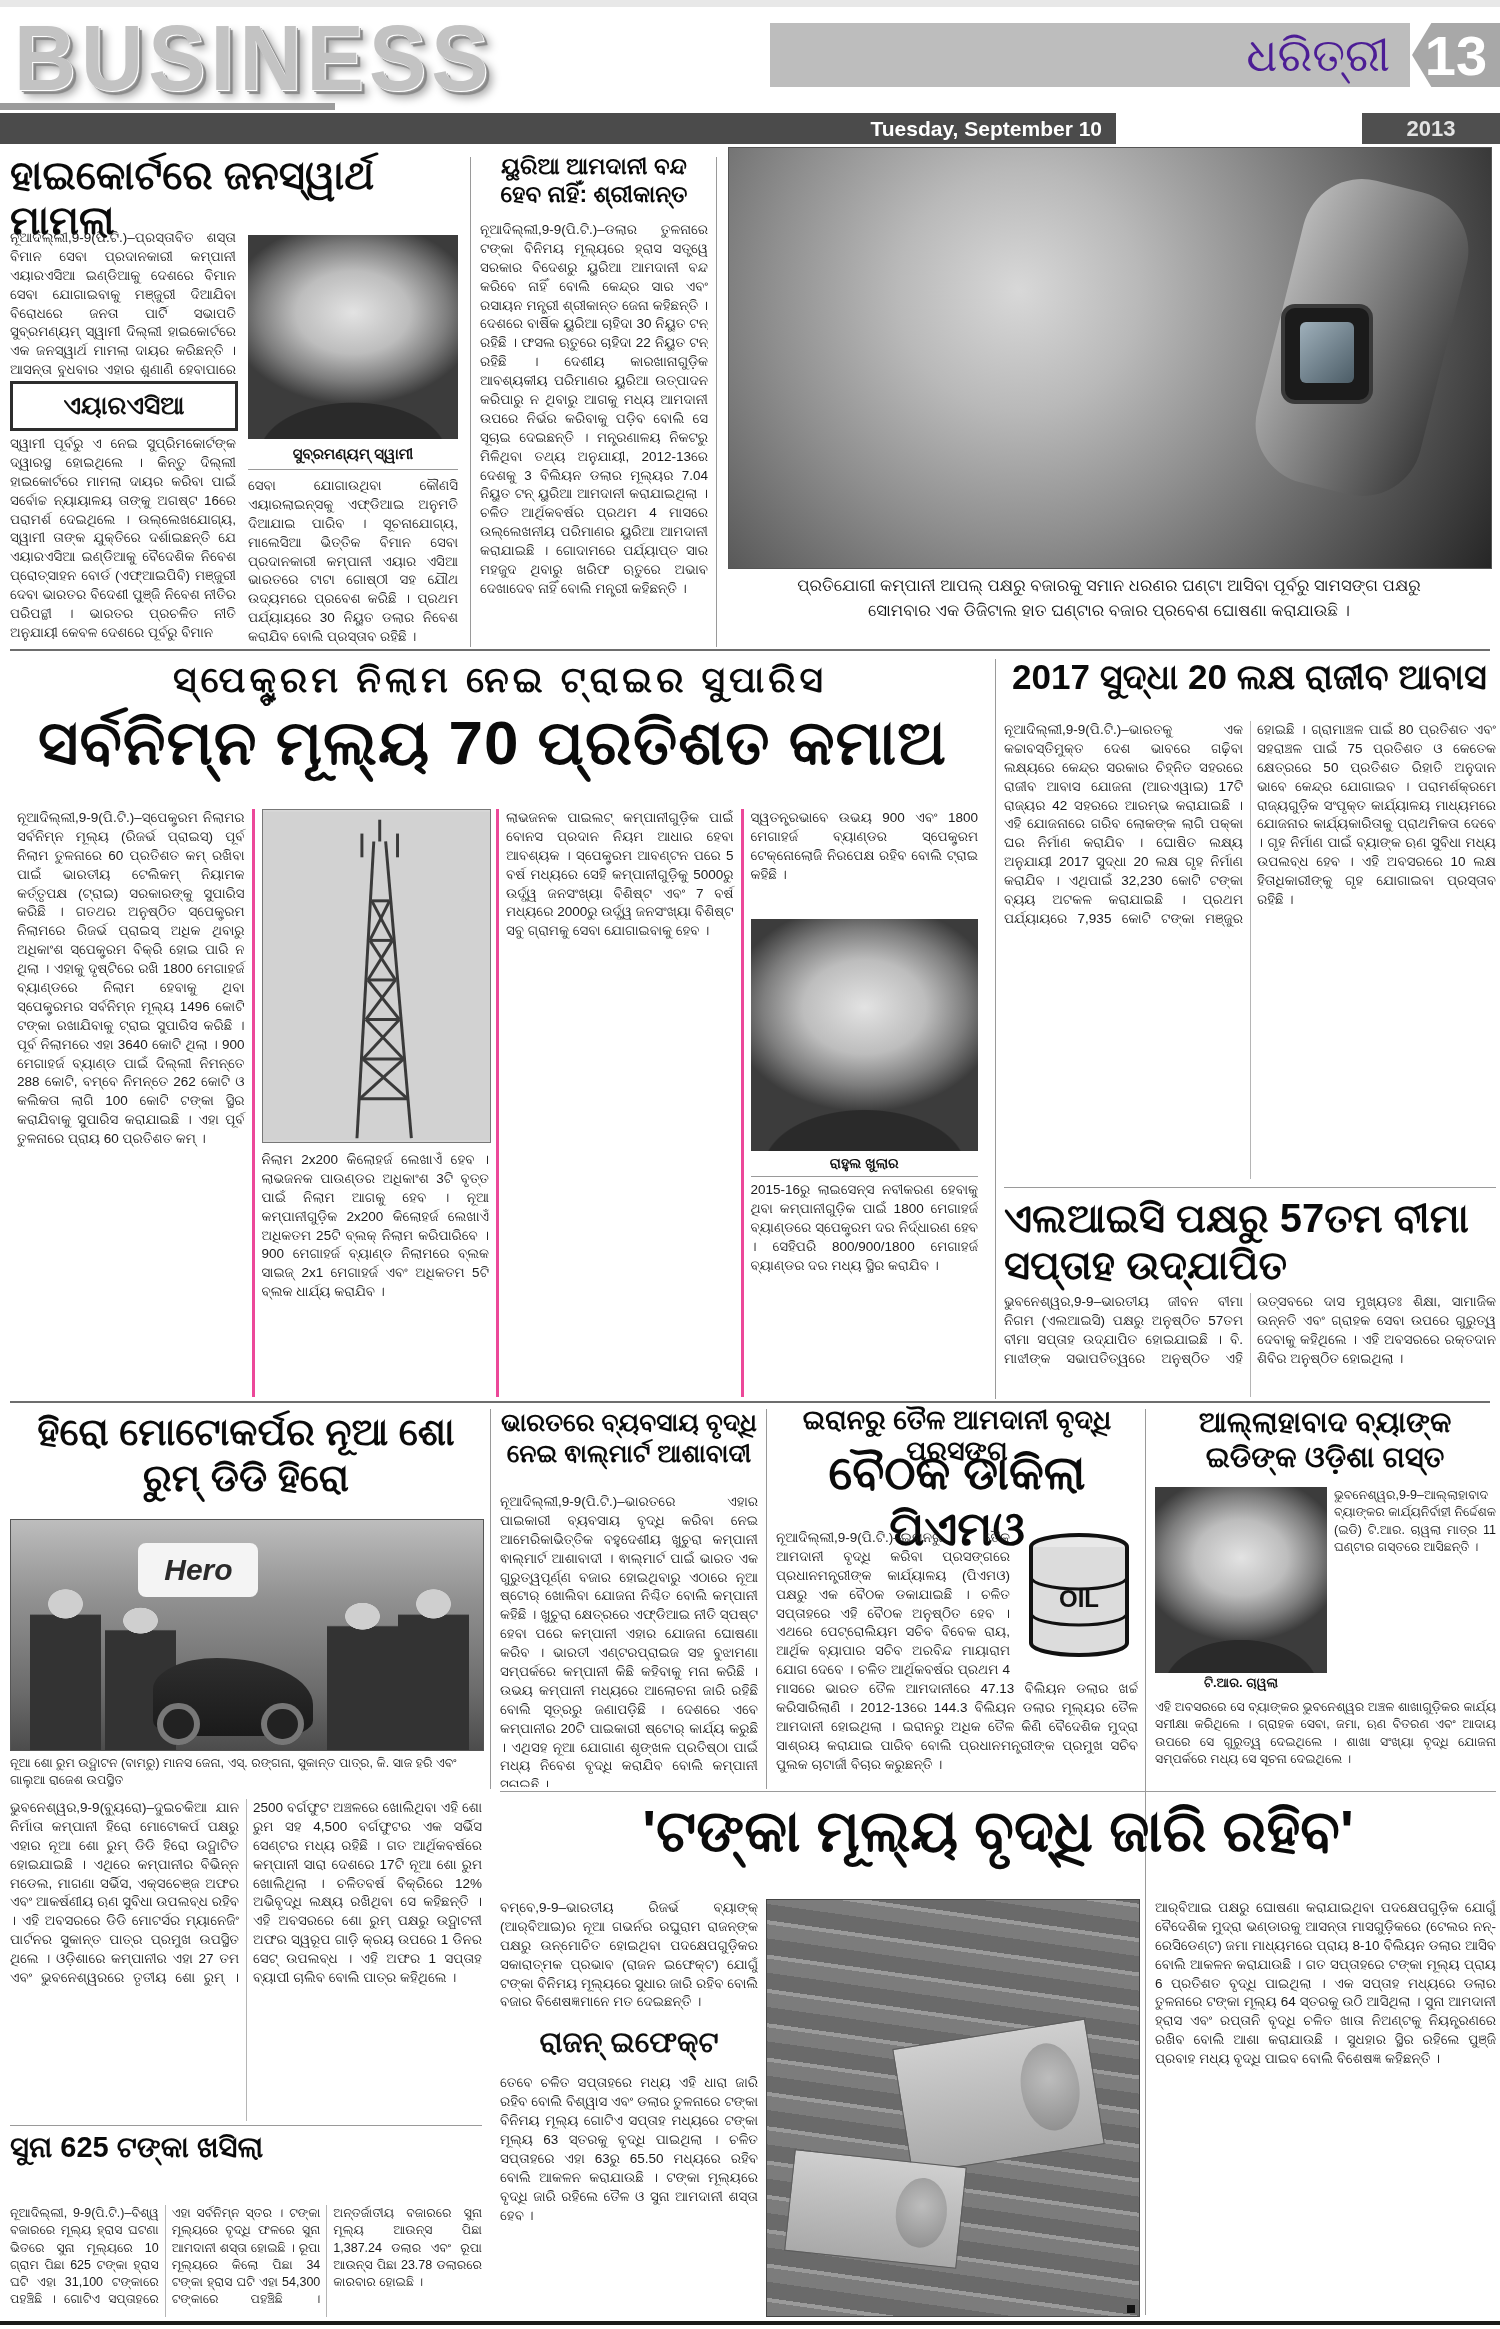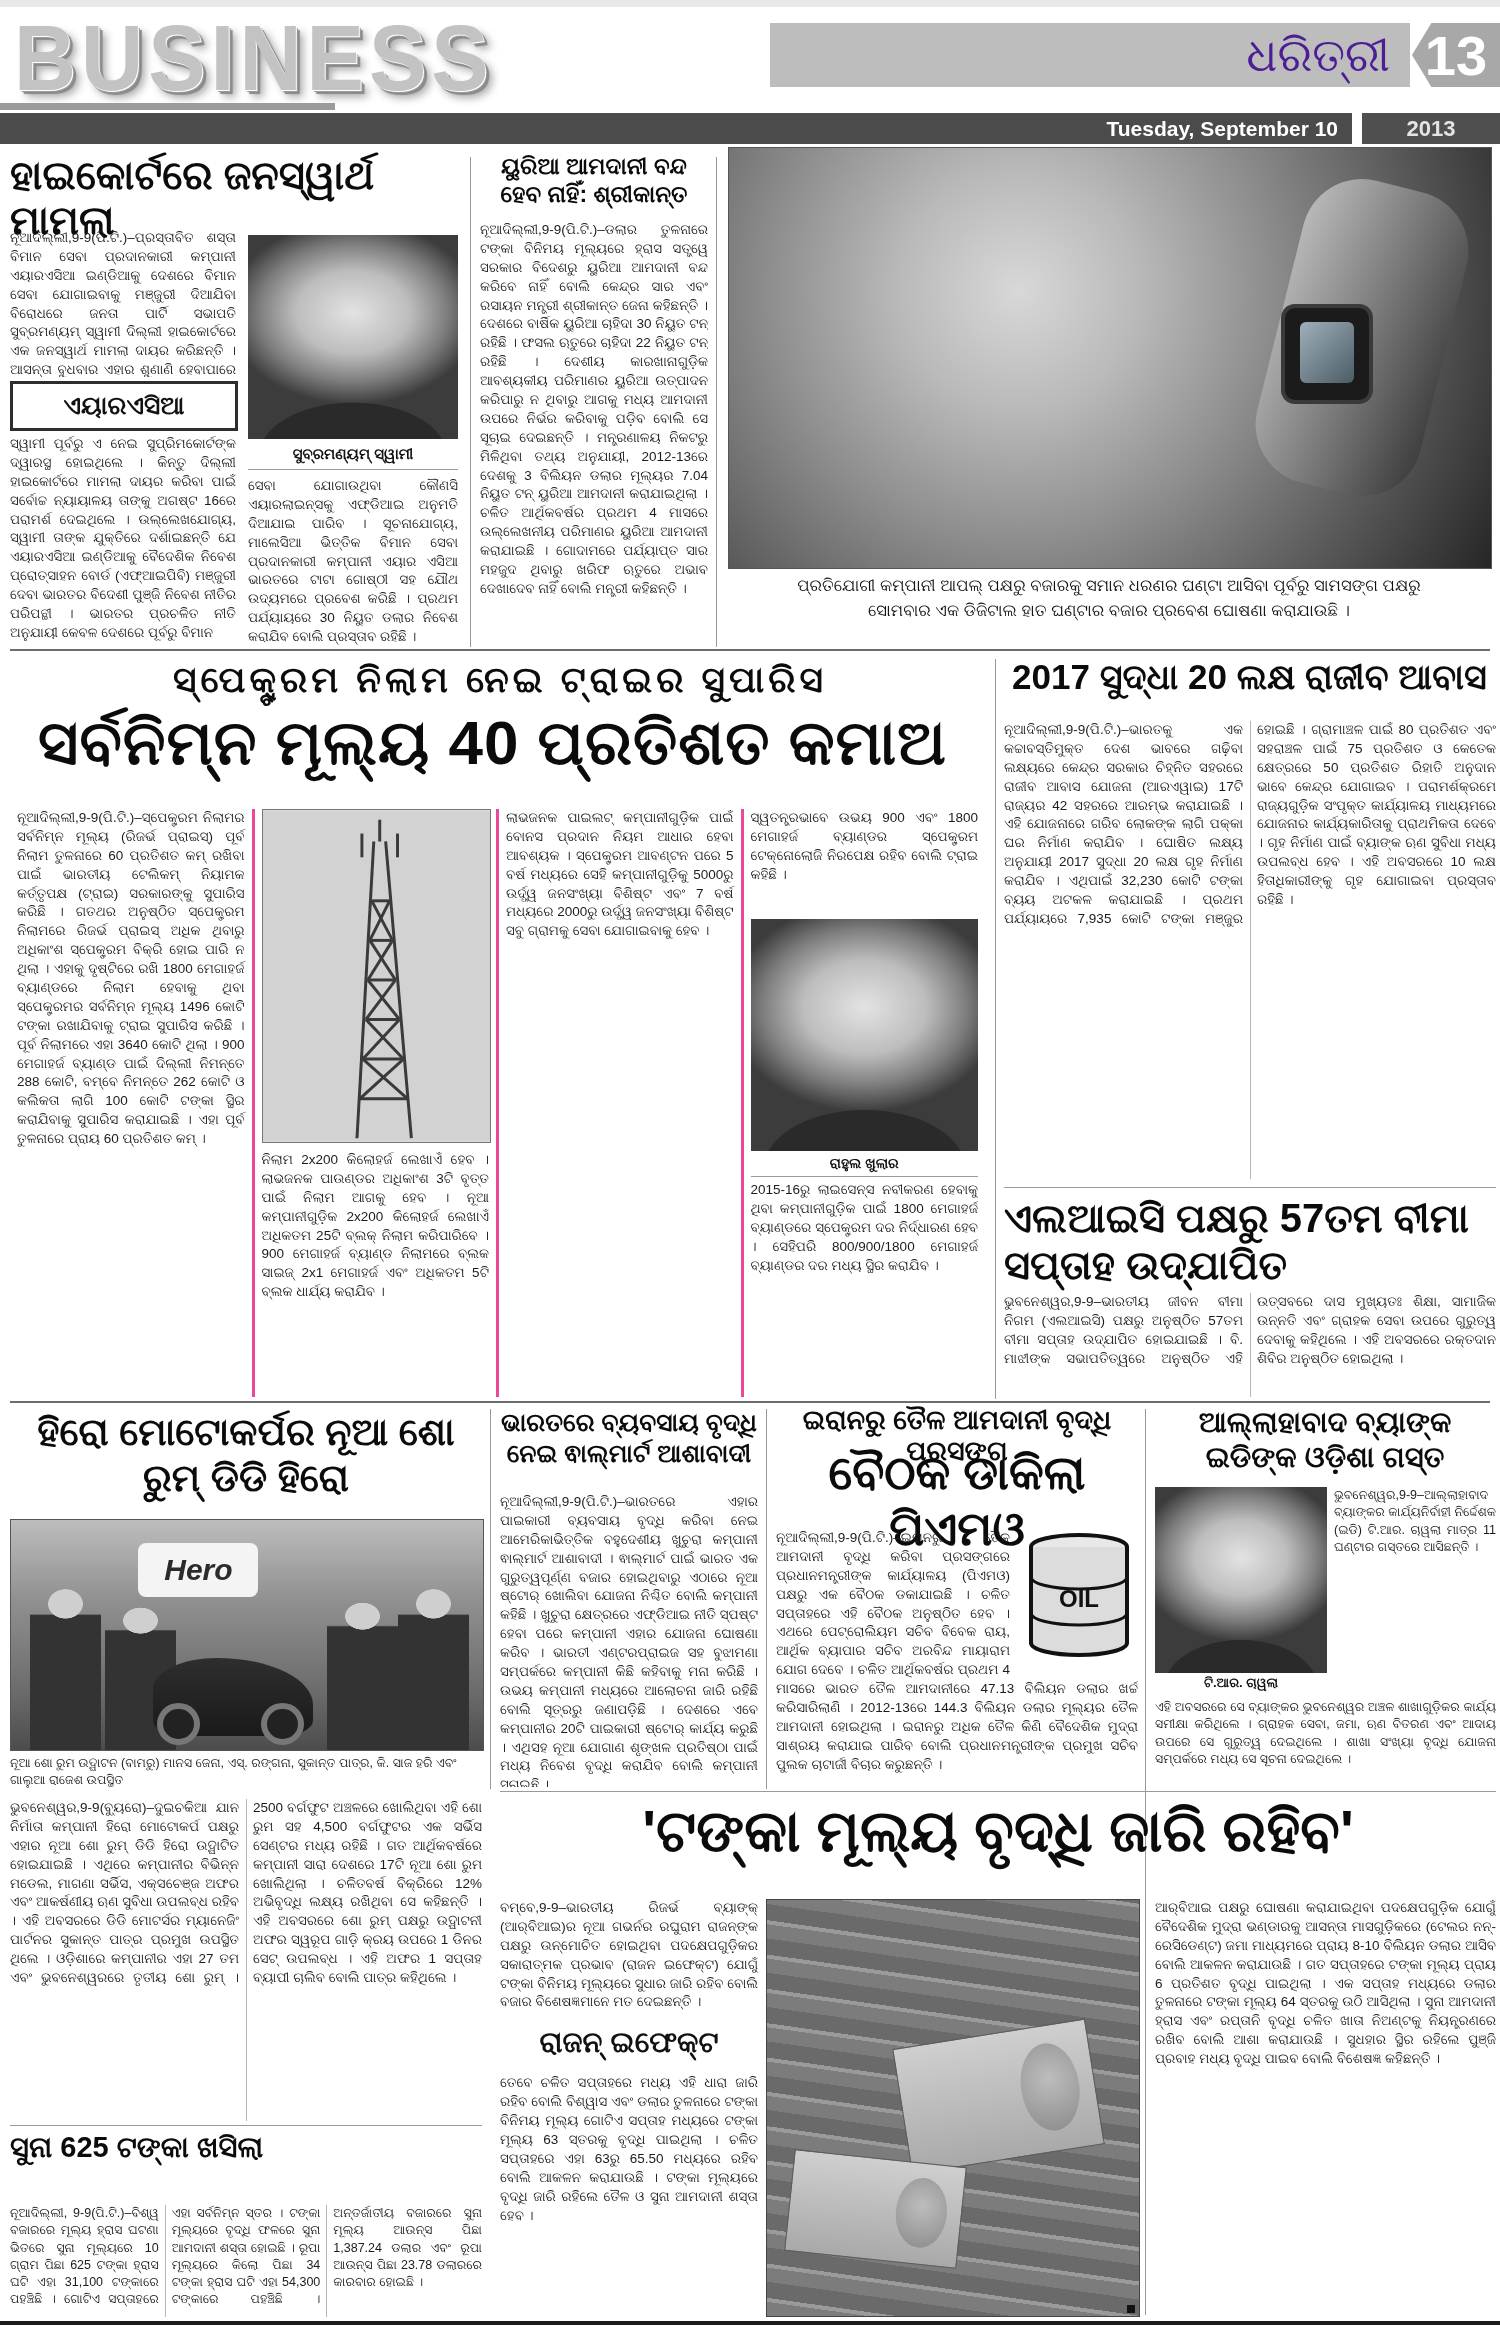--- a/index.html
+++ b/index.html
@@ -71,21 +71,21 @@
 <div class="page">
 
   <div class="abs biz-title" style="left:14px;top:4px;">BUSINESS</div>
   <div class="abs mast-box" style="left:770px;top:16px;width:640px;height:64px;">
     <span class="mast-paper">ଧରିତ୍ରୀ</span>
   </div>
   <div class="abs pagenum-tag" style="left:1412px;top:16px;width:88px;height:64px;">
     <span>13</span>
   </div>
   <div class="abs" style="left:0;top:96px;width:335px;height:7px;background:#9b9b9b;"></div>
-  <div class="abs datebar" style="left:0;top:106px;width:1352px;height:31px;padding-right:14px;box-sizing:border-box;">
+  <div class="abs datebar" style="left:0;top:106px;width:1116px;height:31px;padding-right:14px;box-sizing:border-box;">
     <span>Tuesday, September 10</span>
   </div>
   <div class="abs yearbox" style="left:1362px;top:106px;width:138px;height:31px;">
     <span>2013</span>
   </div>
 
   <div class="abs headline" style="left:10px;top:146px;width:470px;font-size:40px;line-height:1.12;">ହାଇକୋର୍ଟରେ ଜନସ୍ୱାର୍ଥ ମାମଲା</div>
 
   <div class="abs bodytext" style="left:10px;top:222px;width:226px;height:148px;">ନୂଆଦିଲ୍ଲୀ,9-9(ପି.ଟି.)–ପ୍ରସ୍ତାବିତ ଶସ୍ତା ବିମାନ ସେବା ପ୍ରଦାନକାରୀ କମ୍ପାନୀ ଏୟାରଏସିଆ ଇଣ୍ଡିଆକୁ ଦେଶରେ ବିମାନ ସେବା ଯୋଗାଇବାକୁ ମଞ୍ଜୁରୀ ଦିଆଯିବା ବିରୋଧରେ ଜନତା ପାର୍ଟି ସଭାପତି ସୁବ୍ରମଣ୍ୟମ୍ ସ୍ୱାମୀ ଦିଲ୍ଲୀ ହାଇକୋର୍ଟରେ ଏକ ଜନସ୍ୱାର୍ଥ ମାମଲା ଦାୟର କରିଛନ୍ତି । ଆସନ୍ତା ବୁଧବାର ଏହାର ଶୁଣାଣି ହେବାପାରେ ବୋଲି କୁହାଯାଇଛି ।</div>
   <div class="abs airbox" style="left:10px;top:374px;width:214px;">ଏୟାରଏସିଆ</div>
@@ -112,21 +112,21 @@
       </div>
   </div>
   <div class="abs caption" style="left:728px;top:566px;width:762px;font-size:16.5px;line-height:1.5;">
     <div>ପ୍ରତିଯୋଗୀ କମ୍ପାନୀ ଆପଲ୍ ପକ୍ଷରୁ ବଜାରକୁ ସମାନ ଧରଣର ଘଣ୍ଟା ଆସିବା ପୂର୍ବରୁ ସାମସଙ୍ଗ ପକ୍ଷରୁ</div>
     <div>ସୋମବାର ଏକ ଡିଜିଟାଲ ହାତ ଘଣ୍ଟାର ବଜାର ପ୍ରବେଶ ଘୋଷଣା କରାଯାଉଛି ।</div>
   </div>
 
   <div class="abs hrule" style="left:10px;top:642px;width:1480px;"></div>
 
   <div class="abs headline kicker" style="left:20px;top:652px;width:960px;font-size:36px;text-align:center;">ସ୍ପେକ୍ଟ୍ରମ ନିଲାମ ନେଇ ଟ୍ରାଇର ସୁପାରିସ</div>
-  <div class="abs headline" style="left:0px;top:700px;width:985px;font-size:62px;text-align:center;letter-spacing:1px;">ସର୍ବନିମ୍ନ ମୂଲ୍ୟ 40 ପ୍ରତିଶତ କମାଅ</div>
+  <div class="abs headline" style="left:0px;top:700px;width:985px;font-size:62px;text-align:center;letter-spacing:1px;">ସର୍ବନିମ୍ନ ମୂଲ୍ୟ 70 ପ୍ରତିଶତ କମାଅ</div>
 
   <div class="abs colwrap" style="left:10px;top:802px;width:975px;height:588px;">
     <div class="col bodytext" style="height:588px;">ନୂଆଦିଲ୍ଲୀ,9-9(ପି.ଟି.)–ସ୍ପେକ୍ଟ୍ରମ ନିଲାମର ସର୍ବନିମ୍ନ ମୂଲ୍ୟ (ରିଜର୍ଭ ପ୍ରାଇସ୍) ପୂର୍ବ ନିଲାମ ତୁଳନାରେ 60 ପ୍ରତିଶତ କମ୍ ରଖିବା ପାଇଁ ଭାରତୀୟ ଟେଲିକମ୍ ନିୟାମକ କର୍ତ୍ତୃପକ୍ଷ (ଟ୍ରାଇ) ସରକାରଙ୍କୁ ସୁପାରିସ କରିଛି । ଗତଥର ଅନୁଷ୍ଠିତ ସ୍ପେକ୍ଟ୍ରମ ନିଲାମରେ ରିଜର୍ଭ ପ୍ରାଇସ୍ ଅଧିକ ଥିବାରୁ ଅଧିକାଂଶ ସ୍ପେକ୍ଟ୍ରମ ବିକ୍ରି ହୋଇ ପାରି ନ ଥିଲା । ଏହାକୁ ଦୃଷ୍ଟିରେ ରଖି 1800 ମେଗାହର୍ଜ ବ୍ୟାଣ୍ଡରେ ନିଲାମ ହେବାକୁ ଥିବା ସ୍ପେକ୍ଟ୍ରମର ସର୍ବନିମ୍ନ ମୂଲ୍ୟ 1496 କୋଟି ଟଙ୍କା ରଖାଯିବାକୁ ଟ୍ରାଇ ସୁପାରିସ କରିଛି । ପୂର୍ବ ନିଲାମରେ ଏହା 3640 କୋଟି ଥିଲା । 900 ମେଗାହର୍ଜ ବ୍ୟାଣ୍ଡ ପାଇଁ ଦିଲ୍ଲୀ ନିମନ୍ତେ 288 କୋଟି, ବମ୍ବେ ନିମନ୍ତେ 262 କୋଟି ଓ କଲିକତା ଲାଗି 100 କୋଟି ଟଙ୍କା ସ୍ଥିର କରାଯିବାକୁ ସୁପାରିସ କରାଯାଇଛି । ଏହା ପୂର୍ବ ତୁଳନାରେ ପ୍ରାୟ 60 ପ୍ରତିଶତ କମ୍ ।</div>
     <div class="col">
       <svg width="100%" height="332" viewBox="0 0 230 332" style="display:block;background:#d8d8d8;border:1px solid #777;">
         <rect x="0" y="0" width="230" height="332" fill="#d2d2d2"></rect>
         <g stroke="#3a3a3a" stroke-width="3" fill="none">
           <line x1="95" y1="330" x2="112" y2="30"></line>
             <line x1="150" y1="330" x2="124" y2="30"></line>
           <line x1="98" y1="290" x2="146" y2="290"></line>

